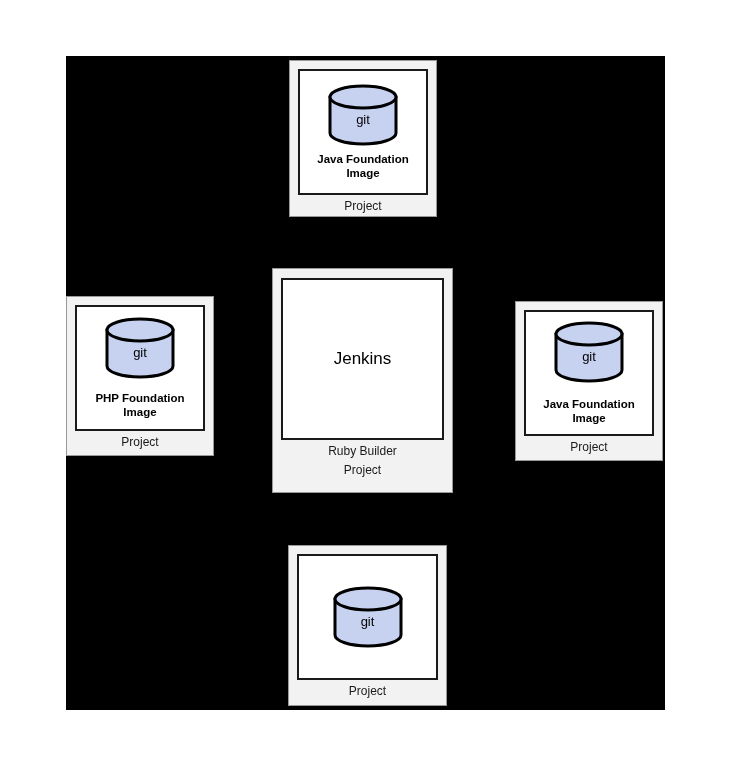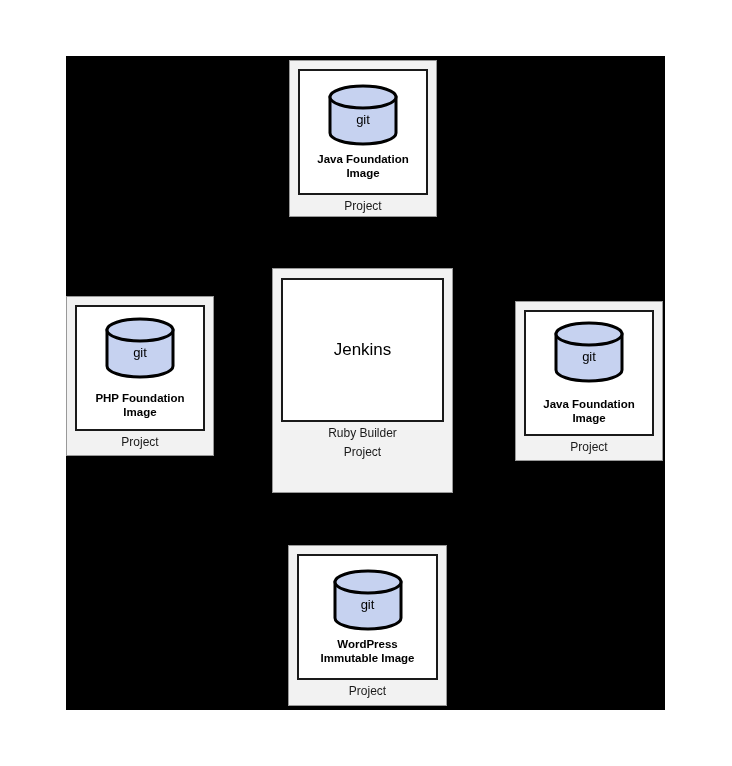--- a/index.html
+++ b/index.html
@@ -91,21 +91,21 @@
   #card-ruby      { left: 289px; top: 60px;  width: 148px; height: 157px; }
   #card-ruby .node-box   { width: 130px; height: 126px; margin-top: 8px; }
 
   #card-php       { left: 66px;  top: 296px; width: 148px; height: 160px; }
   #card-php .node-box    { width: 130px; height: 126px; margin-top: 8px; }
 
   #card-java      { left: 515px; top: 301px; width: 148px; height: 160px; }
   #card-java .node-box   { width: 130px; height: 126px; margin-top: 8px; }
 
   #card-jenkins   { left: 272px; top: 268px; width: 181px; height: 225px; }
-  #card-jenkins .node-box{ width: 163px; height: 144px; margin-top: 9px; }
+  #card-jenkins .node-box{ width: 163px; height: 162px; margin-top: 9px; }
 
   #card-wordpress { left: 288px; top: 545px; width: 159px; height: 161px; }
   #card-wordpress .node-box { width: 141px; height: 126px; margin-top: 8px; }
 </style>
 </head>
 <body>
 
 <div id="canvas"></div>
 
 <div class="project-card" id="card-ruby">
@@ -163,17 +163,15 @@
 
 <div class="project-card" id="card-wordpress">
   <div class="node-box">
     <span class="cyl">
       <svg width="74" height="62" viewBox="0 0 74 62" aria-hidden="true">
         <path d="M4,13 L4,49 A33,11 0 0 0 70,49 L70,13 Z" fill="#c6d2f0" stroke="#000000" stroke-width="3"></path>
         <ellipse cx="37" cy="13" rx="33" ry="11" fill="#c6d2f0" stroke="#000000" stroke-width="3"></ellipse>
       </svg>
       <span class="cyl-text" style="top:28px;">git</span>
     </span>
-    <div class="node-label" style="margin-top:6px;">WordPress
-Immutable Image</div>
   </div>
   <div class="card-caption">Project</div>
 </div>
 
 </body></html>

